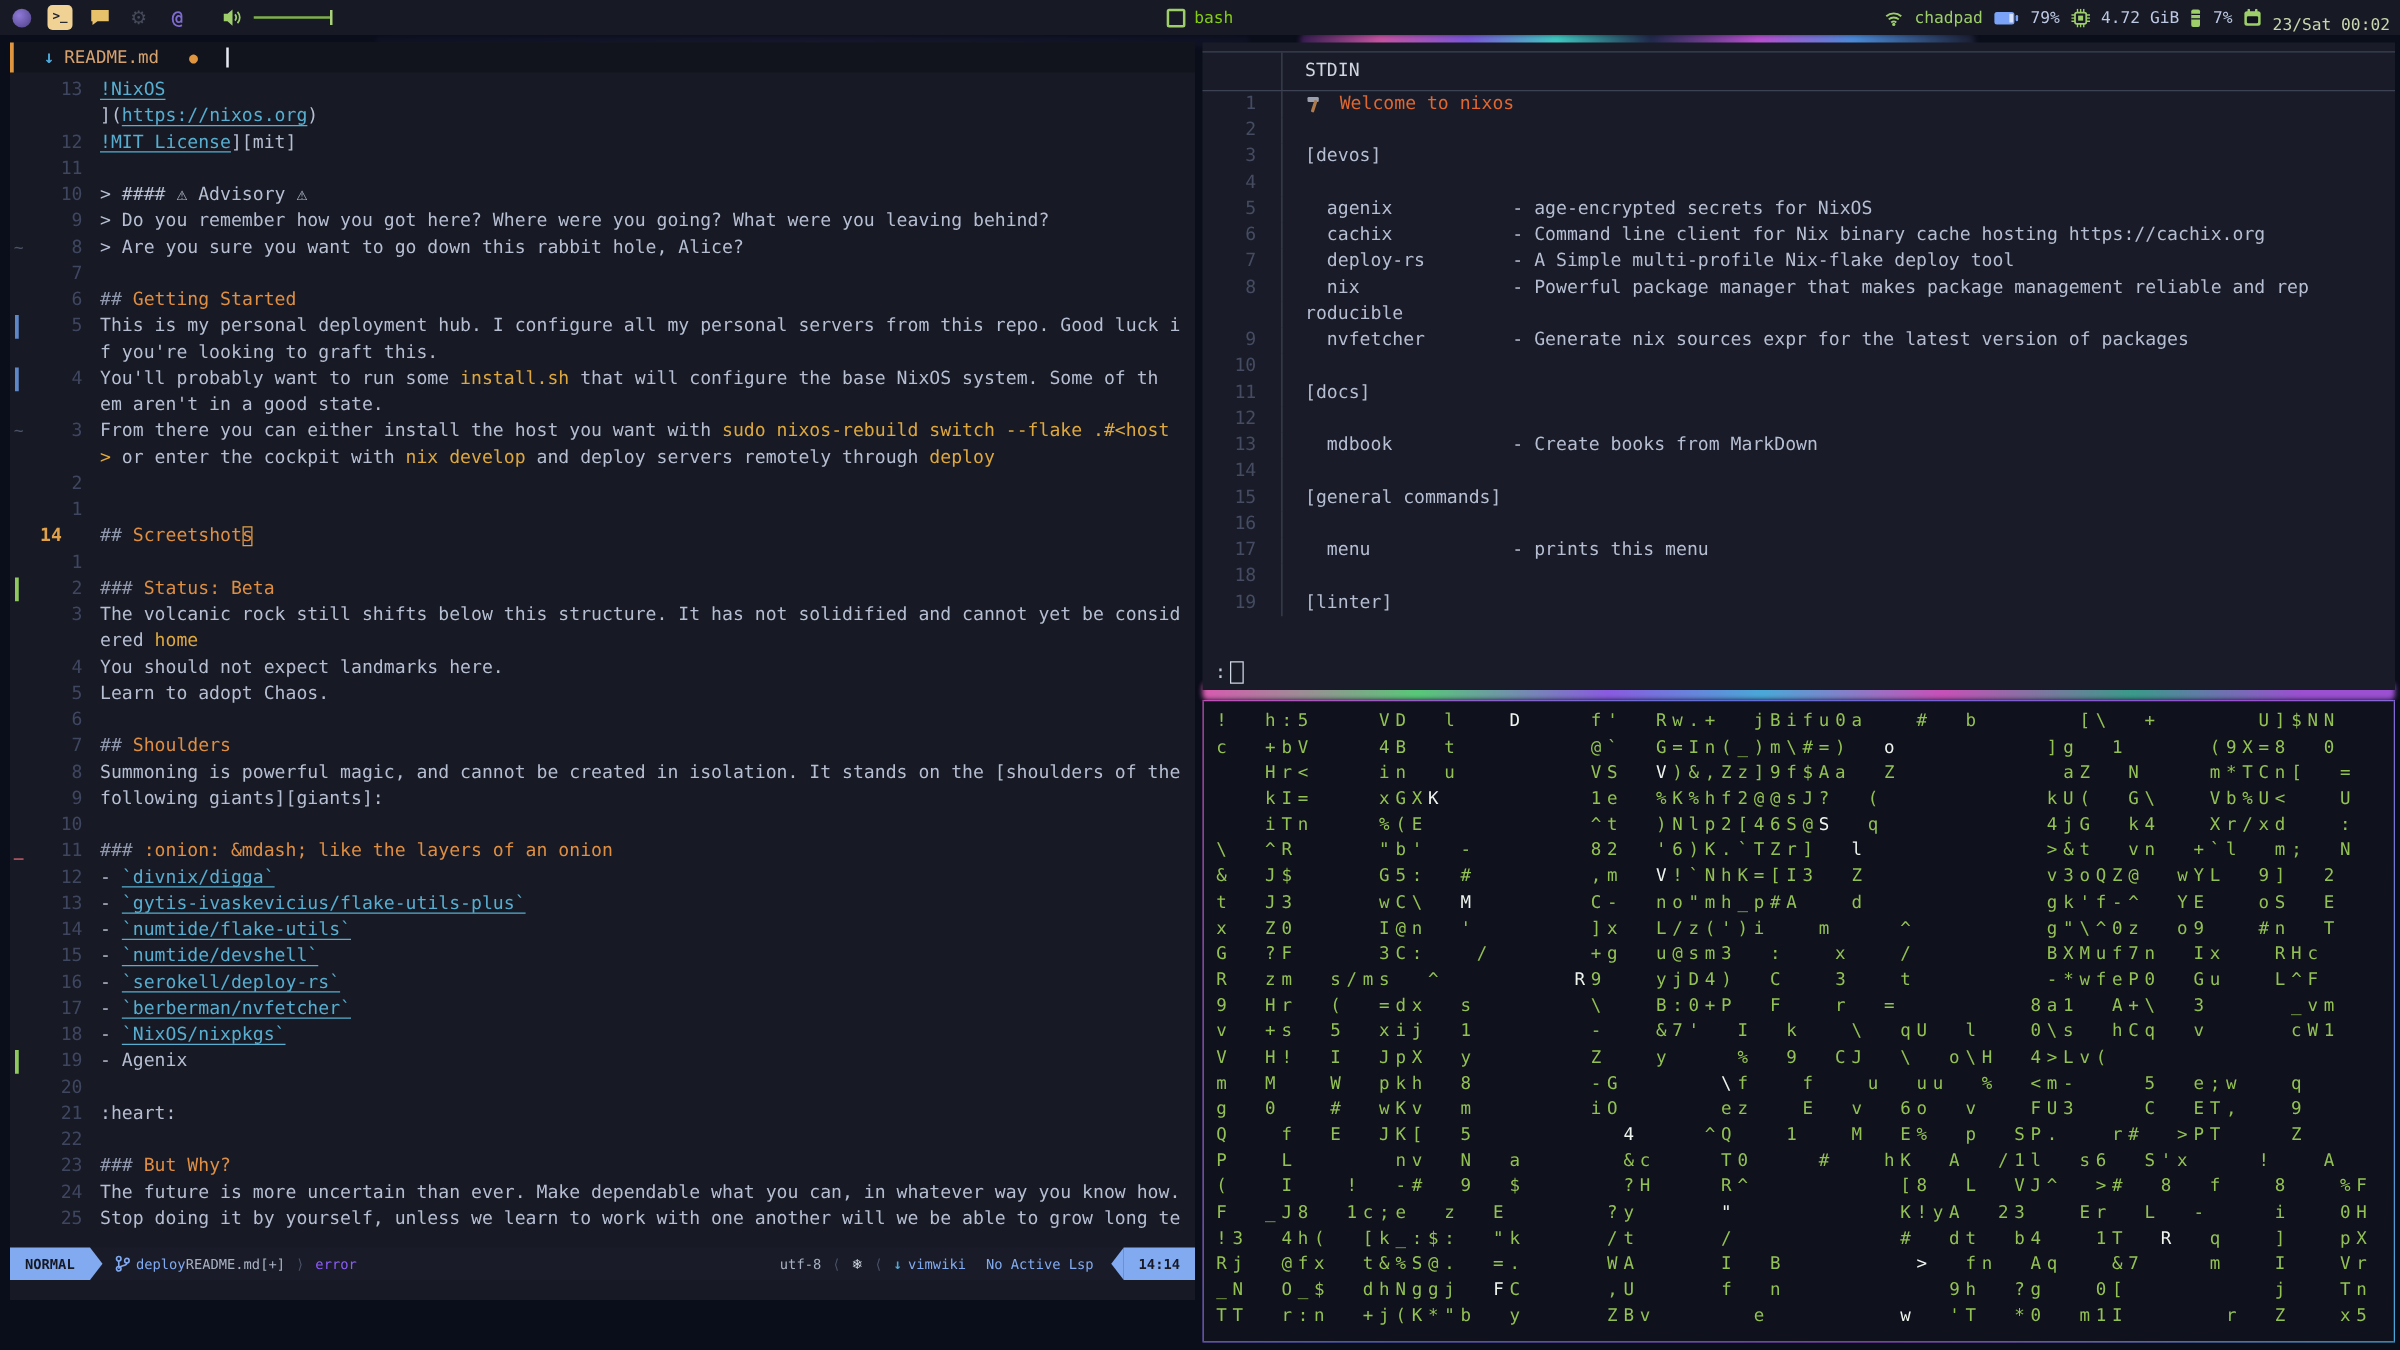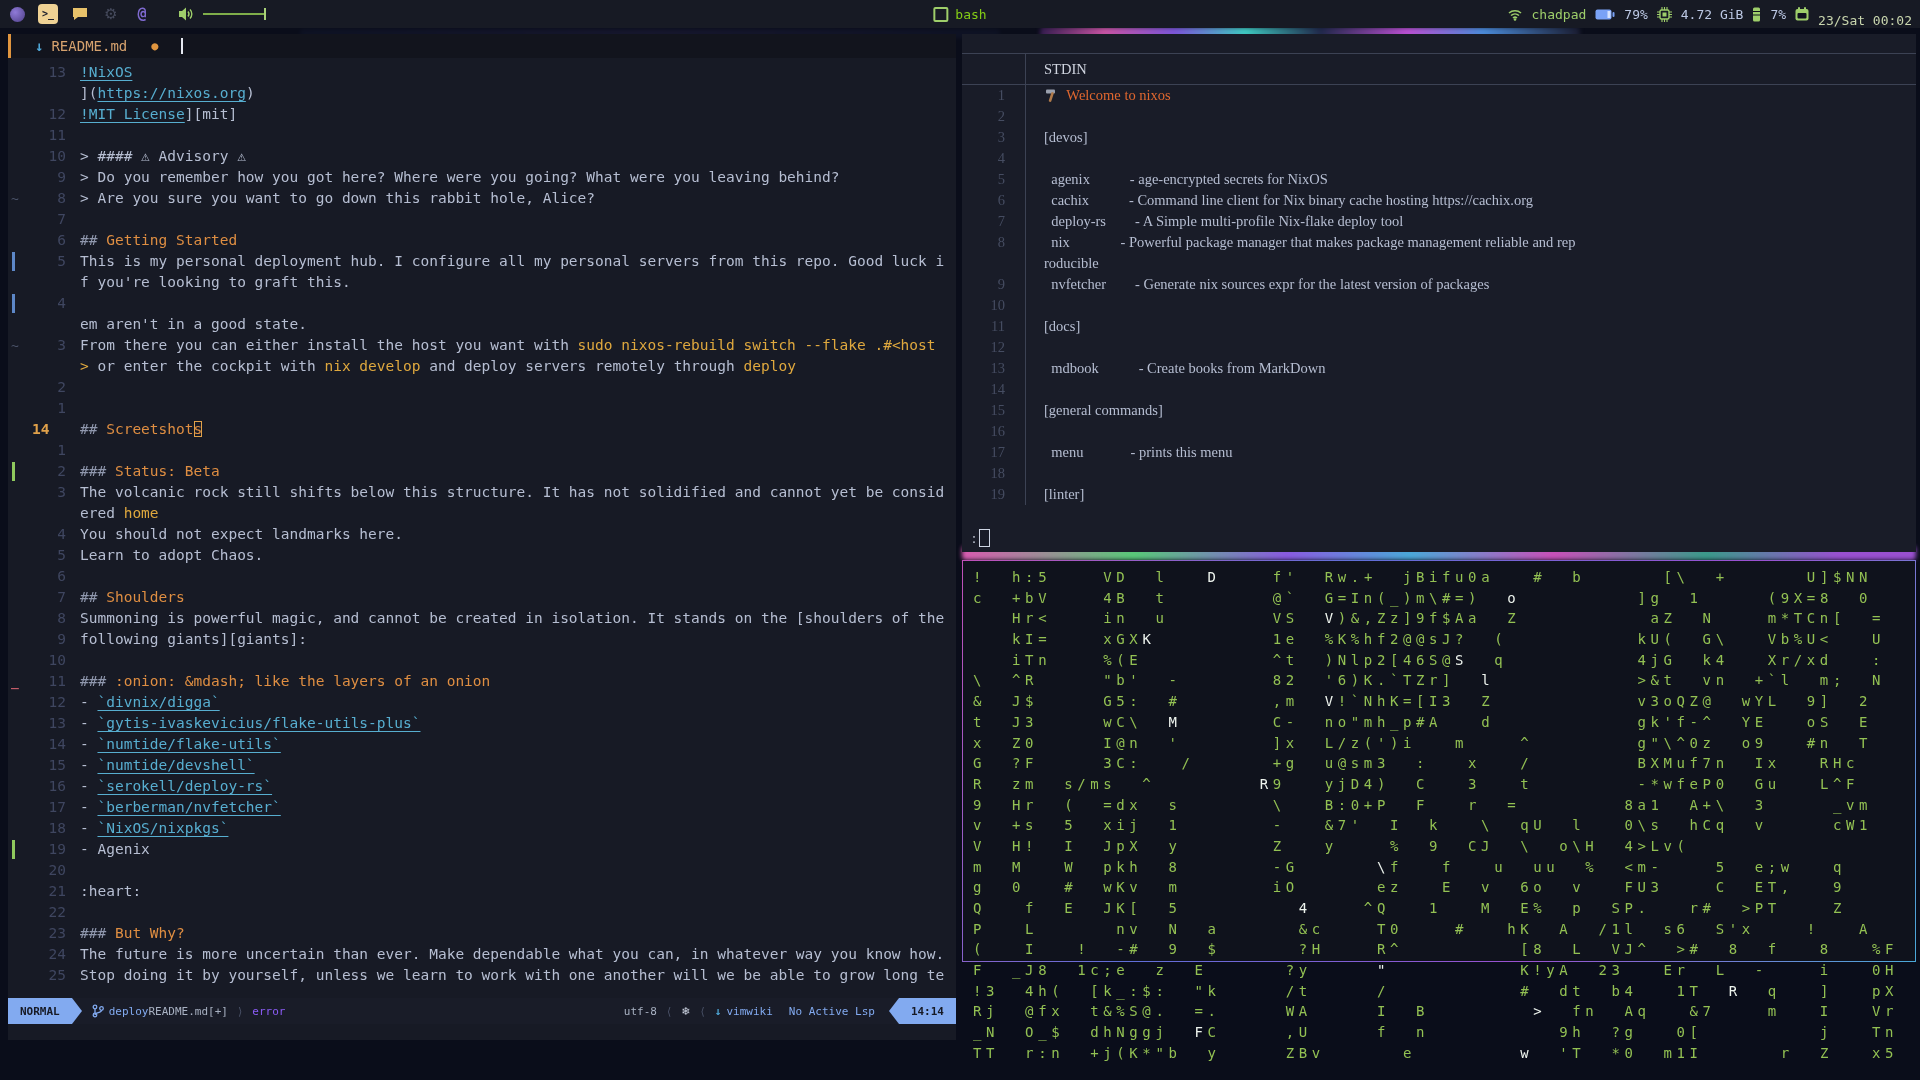--- a/index.html
+++ b/index.html
@@ -32,21 +32,21 @@
   .tb-right{margin-left:auto;display:flex;align-items:center;gap:9px;padding-right:8px;}
   .tb-right .val{color:#bcc8e4;}
   .tb-right .host{color:#9ece6a;}
   .tb-right .date{color:#c9d6ae;margin-top:13px;}
   .tb-ic{display:flex;align-items:center;}
 
   
   .win{position:absolute;box-sizing:border-box;}
   .editor{left:8px;top:34px;width:948px;height:1006px;background:#171a25;z-index:4;}
   .pager{left:962px;top:34px;width:954px;height:518px;background:#191c28;z-index:4;}
-  .matrix{left:962px;top:560px;width:954px;height:402px;background:#0f121c;z-index:4;
+  .matrix{left:962px;top:560px;width:954px;height:514px;background:#0f121c;z-index:4;
           border:1px solid;border-image:linear-gradient(120deg,#c050b8,#5f6fd8,#9a50d0,#4aa8d8) 1;
           padding:6px 10px;}
 
   
   .winbar{height:24px;background:#12141d;display:flex;align-items:center;
           border-left:3px solid #e0953f;padding-left:24px;gap:8px;font-size:14px;}
   .wb-arrow{color:#4fa8d8;font-weight:bold;}
   .wb-file{color:#d6a26e;}
   .wb-dot{color:#e0953f;font-size:12px;margin-left:16px;}
   .wb-caret{display:inline-block;width:2px;height:16px;background:#e6e9f2;margin-left:14px;}
@@ -79,21 +79,21 @@
   .sl-sep{color:#4a5268;margin:0 10px;font-family:"DejaVu Sans",sans-serif;}
   .sl-err{color:#8b5cf6;}
   .sl-right{margin-left:auto;display:flex;align-items:center;}
   .sl-enc{color:#a8b1c2;}
   .sl-flake{color:#cfd6e4;font-family:"DejaVu Sans",sans-serif;}
   .sl-mdicon{color:#4fa8d8;font-weight:bold;margin-right:5px;}
   .sl-plugin{color:#82aaf0;}
   .sl-lsp{color:#82aaf0;margin:0 14px 0 16px;}
 
   
-  .pager{font-size:14.5px;padding-top:19px;font-family:Liberation Serif, serif;}
+  .pager{font-size:14.5px;padding-top:7px;}
   .pg-rule{height:1px;background:#3c4254;}
   .pg-row{display:flex;height:21px;line-height:21px;white-space:pre;color:#c2c8d6;}
   .pg-title-row{height:30px;line-height:30px;}
   .pg-num{flex:0 0 64px;text-align:right;padding-right:20px;box-sizing:border-box;
           color:#454c61;border-right:1px solid #3c4254;}
   .pg-text{padding-left:18px;display:flex;align-items:center;white-space:pre;}
   .pg-title{color:#d0d5e0;}
   .t-welcome{color:#e0672f;}
   .pg-prompt{position:absolute;left:10px;bottom:5px;color:#c2c8d6;font-size:14.5px;display:flex;align-items:center;}
   .pg-cursor{display:inline-block;width:9px;height:16px;border:1px solid #cfd6e4;margin-left:3px;}
@@ -202,21 +202,21 @@
         <div class="ed-row"><span class="ed-sign"></span><span class="ed-num"></span><span class="ed-text"><span class="t-plain">](</span><span class="t-link">https://nixos.org</span><span class="t-plain">)</span></span></div>
         <div class="ed-row"><span class="ed-sign"></span><span class="ed-num">12</span><span class="ed-text"><span class="t-link">!MIT License</span><span class="t-plain">][mit]</span></span></div>
         <div class="ed-row"><span class="ed-sign"></span><span class="ed-num">11</span><span class="ed-text"></span></div>
         <div class="ed-row"><span class="ed-sign"></span><span class="ed-num">10</span><span class="ed-text"><span class="t-plain">&gt; #### ⚠ Advisory ⚠</span></span></div>
         <div class="ed-row"><span class="ed-sign"></span><span class="ed-num">9</span><span class="ed-text"><span class="t-plain">&gt; Do you remember how you got here? Where were you going? What were you leaving behind?</span></span></div>
         <div class="ed-row"><span class="ed-sign">~</span><span class="ed-num">8</span><span class="ed-text"><span class="t-plain">&gt; Are you sure you want to go down this rabbit hole, Alice?</span></span></div>
         <div class="ed-row"><span class="ed-sign"></span><span class="ed-num">7</span><span class="ed-text"></span></div>
         <div class="ed-row"><span class="ed-sign"></span><span class="ed-num">6</span><span class="ed-text"><span class="t-hash">## </span><span class="t-header">Getting Started</span></span></div>
         <div class="ed-row"><span class="ed-sign"><div class="sgbar blue"></div></span><span class="ed-num">5</span><span class="ed-text"><span class="t-plain">This is my personal deployment hub. I configure all my personal servers from this repo. Good luck i</span></span></div>
         <div class="ed-row"><span class="ed-sign"></span><span class="ed-num"></span><span class="ed-text"><span class="t-plain">f you're looking to graft this.</span></span></div>
-        <div class="ed-row"><span class="ed-sign"><div class="sgbar blue"></div></span><span class="ed-num">4</span></div>
+        <div class="ed-row"><span class="ed-sign"><div class="sgbar blue"></div></span><span class="ed-num">4</span><span class="ed-text"><span class="t-plain">You'll probably want to run some </span><span class="t-code">install.sh</span><span class="t-plain"> that will configure the base NixOS system. Some of th</span></span></div>
         <div class="ed-row"><span class="ed-sign"></span><span class="ed-num"></span><span class="ed-text"><span class="t-plain">em aren't in a good state.</span></span></div>
         <div class="ed-row"><span class="ed-sign">~</span><span class="ed-num">3</span><span class="ed-text"><span class="t-plain">From there you can either install the host you want with </span><span class="t-code">sudo nixos-rebuild switch --flake .#&lt;host</span></span></div>
         <div class="ed-row"><span class="ed-sign"></span><span class="ed-num"></span><span class="ed-text"><span class="t-code">&gt;</span><span class="t-plain"> or enter the cockpit with </span><span class="t-code">nix develop</span><span class="t-plain"> and deploy servers remotely through </span><span class="t-code">deploy</span></span></div>
         <div class="ed-row"><span class="ed-sign"></span><span class="ed-num">2</span><span class="ed-text"></span></div>
         <div class="ed-row"><span class="ed-sign"></span><span class="ed-num">1</span><span class="ed-text"></span></div>
         <div class="ed-row"><span class="ed-sign"></span><span class="ed-num cur">14</span><span class="ed-text"><span class="t-hash">## </span><span class="t-header">Screetshot</span><span class="t-cursor">s</span></span></div>
         <div class="ed-row"><span class="ed-sign"></span><span class="ed-num">1</span><span class="ed-text"></span></div>
         <div class="ed-row"><span class="ed-sign"><div class="sgbar green"></div></span><span class="ed-num">2</span><span class="ed-text"><span class="t-hash">### </span><span class="t-header">Status: Beta</span></span></div>
         <div class="ed-row"><span class="ed-sign"></span><span class="ed-num">3</span><span class="ed-text"><span class="t-plain">The volcanic rock still shifts below this structure. It has not solidified and cannot yet be consid</span></span></div>
         <div class="ed-row"><span class="ed-sign"></span><span class="ed-num"></span><span class="ed-text"><span class="t-plain">ered </span><span class="t-code">home</span></span></div>

